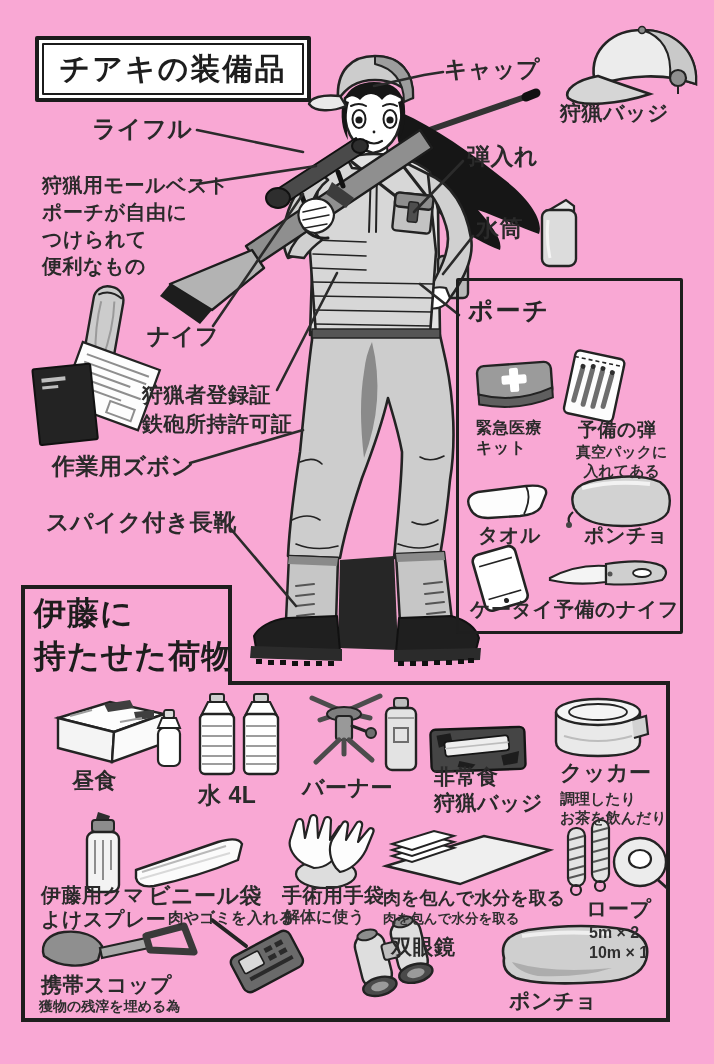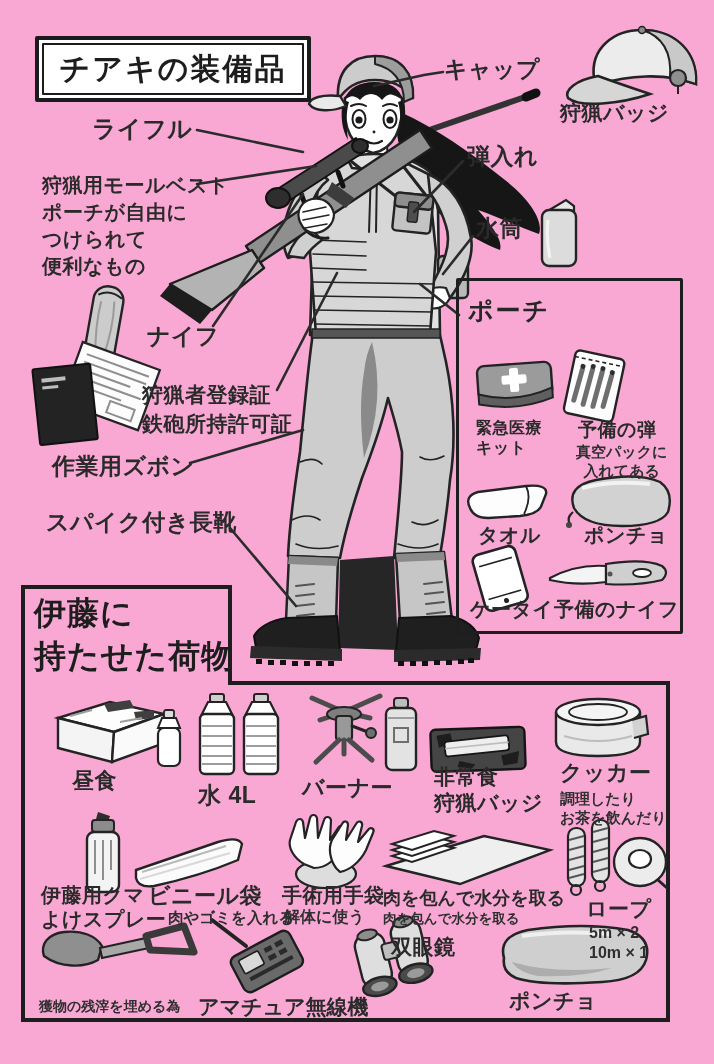--- a/index.html
+++ b/index.html
@@ -469,18 +469,18 @@
 よけスプレー</div>
   <div class="lbl" style="left:148px;top:883px;font-size:22px;">ビニール袋</div>
   <div class="note" style="left:140px;top:908px;font-size:15.5px;margin-left:28px;">肉やゴミを入れる</div>
   <div class="lbl" style="left:282px;top:883px;font-size:20px;">手術用手袋</div>
   <div class="note" style="left:284px;top:907px;font-size:16px;">解体に使う</div>
   <div class="lbl" style="left:383px;top:888px;font-size:18px;letter-spacing:0;">肉を包んで水分を取る</div>
   <div class="note" style="left:383px;top:910px;font-size:13.5px;">肉を包んで水分を取る</div>
   <div class="lbl" style="left:586px;top:896px;font-size:21px;">ロープ</div>
   <div class="note" style="left:589px;top:923px;font-size:16px;">5m × 2
 10m × 1</div>
+  <div class="lbl" style="left:41px;top:972px;font-size:21px;">携帯スコップ</div>
   <div class="note" style="left:39px;top:998px;font-size:14px;">獲物の残滓を埋める為</div>
-  <div class="lbl" style="left:198px;top:994px;font-size:21px;letter-spacing:0;">アマチュア無線機</div>
   <div class="lbl" style="left:391px;top:934px;font-size:21px;">双眼鏡</div>
   <div class="lbl" style="left:509px;top:988px;font-size:21px;">ポンチョ</div>
 
 </div>
 
 </body></html>

